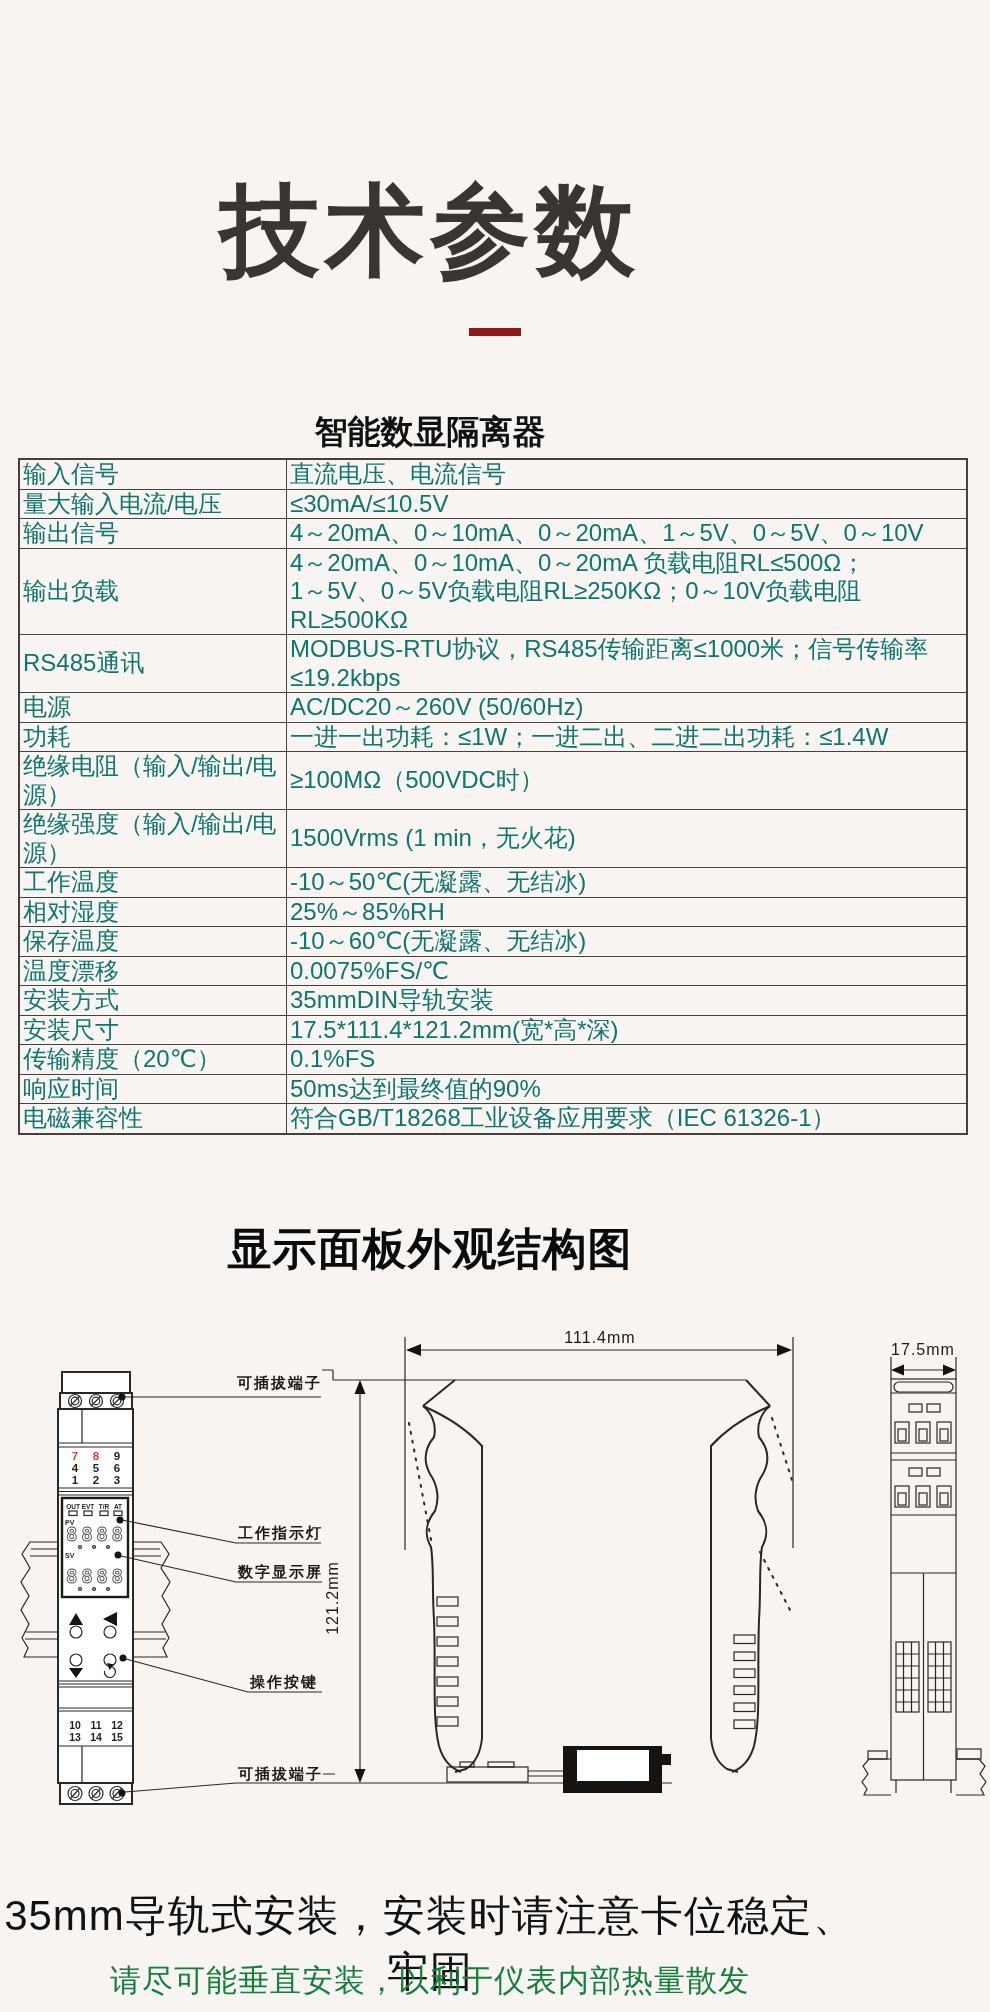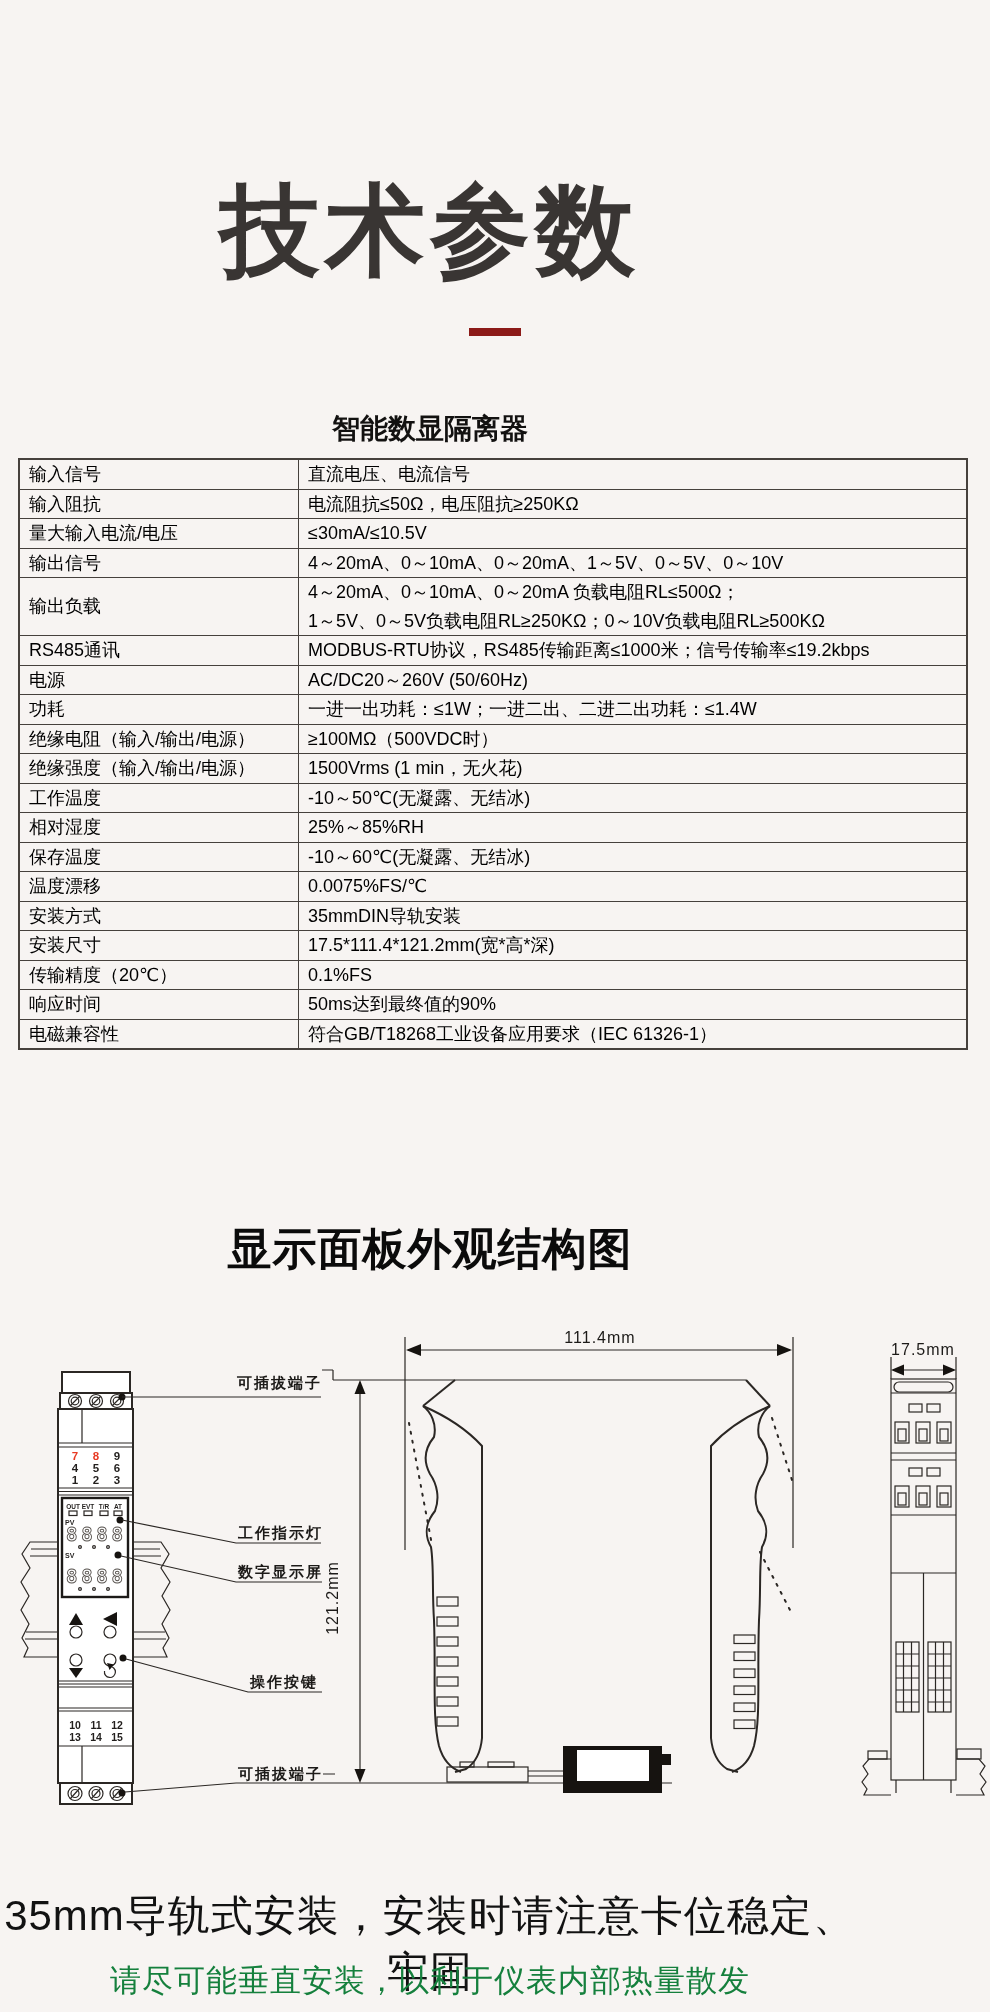--- a/index.html
+++ b/index.html
@@ -7,27 +7,27 @@
   body{
     width:990px;height:2012px;position:relative;overflow:hidden;
     background:#f7f4f2;
     font-family:"Liberation Sans","DejaVu Sans",sans-serif;
     color:#262220;
   }
   .abs{position:absolute;}
   .center{left:0;width:860px;text-align:center;}
   .main-title{top:178px;font-size:100px;font-weight:900;letter-spacing:5px;color:#393533;line-height:1.05;}
   .red-bar{top:328px;left:50%;margin-left:-26px;width:52px;height:8px;background:var(--accent);}
-  .subtitle{top:410px;font-size:28px;font-weight:700;color:#121110;}
+  .subtitle{top:410px;font-size:33px;font-weight:700;color:#121110;}
   .spec{top:458px;left:18px;width:950px;border-collapse:collapse;table-layout:fixed;}
   .spec{border:2px solid #46413d;}
   .spec td{
     border:1px solid #46413d;
-    font-size:18px;line-height:28.5px;padding:0 9px;
-    vertical-align:middle;color:#000000;
+    font-size:24px;line-height:28.5px;padding:0 3px;
+    vertical-align:middle;color:#0f766e;
     white-space:pre-line;overflow:hidden;
   }
   .spec td.c1{width:260px;}
   .section-heading{top:1182px;font-size:44px;font-weight:900;color:#0b0b0b;letter-spacing:1px;margin-top:38px;}
   #diagram{top:1280px;left:0;width:990px;height:540px;}
   .footer1{top:1888px;font-size:42px;color:#121212;letter-spacing:1px;}
   .footer2{top:1960px;font-size:31px;color:#15803d;letter-spacing:1px;}
 
   
   .ln{stroke:var(--ink);fill:none;stroke-width:1.2px;}
@@ -53,24 +53,20 @@
 <div class="abs red-bar"></div>
 <div class="abs center subtitle">智能数显隔离器</div>
 
 <table class="abs spec">
   <tbody>
       <tr>
         <td class="c1">输入信号</td>
         <td class="c2">直流电压、电流信号</td>
       </tr>
       <tr>
-        <td class="c1">输入阻抗</td>
-        <td class="c2">电流阻抗≤50Ω，电压阻抗≥250KΩ</td>
-      </tr>
-      <tr>
         <td class="c1">量大输入电流/电压</td>
         <td class="c2">≤30mA/≤10.5V</td>
       </tr>
       <tr>
         <td class="c1">输出信号</td>
         <td class="c2">4～20mA、0～10mA、0～20mA、1～5V、0～5V、0～10V</td>
       </tr>
       <tr>
         <td class="c1">输出负载</td>
         <td class="c2">4～20mA、0～10mA、0～20mA 负载电阻RL≤500Ω；

